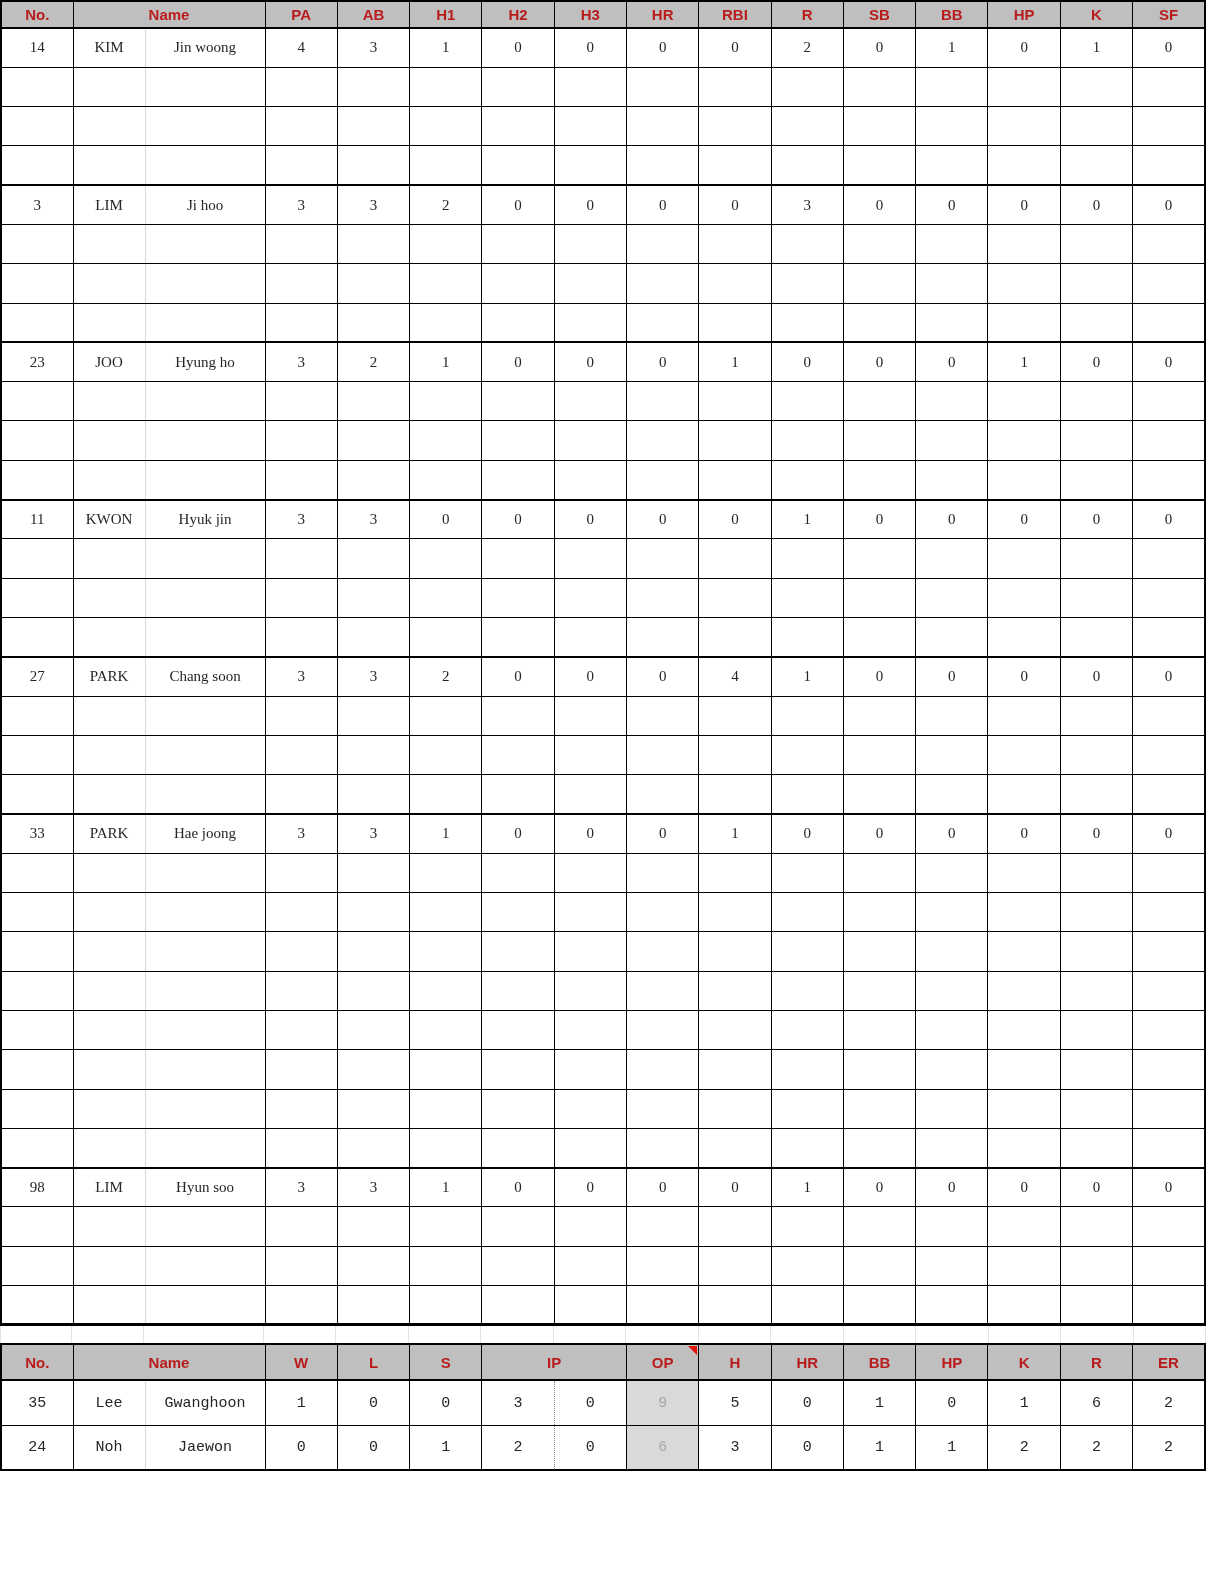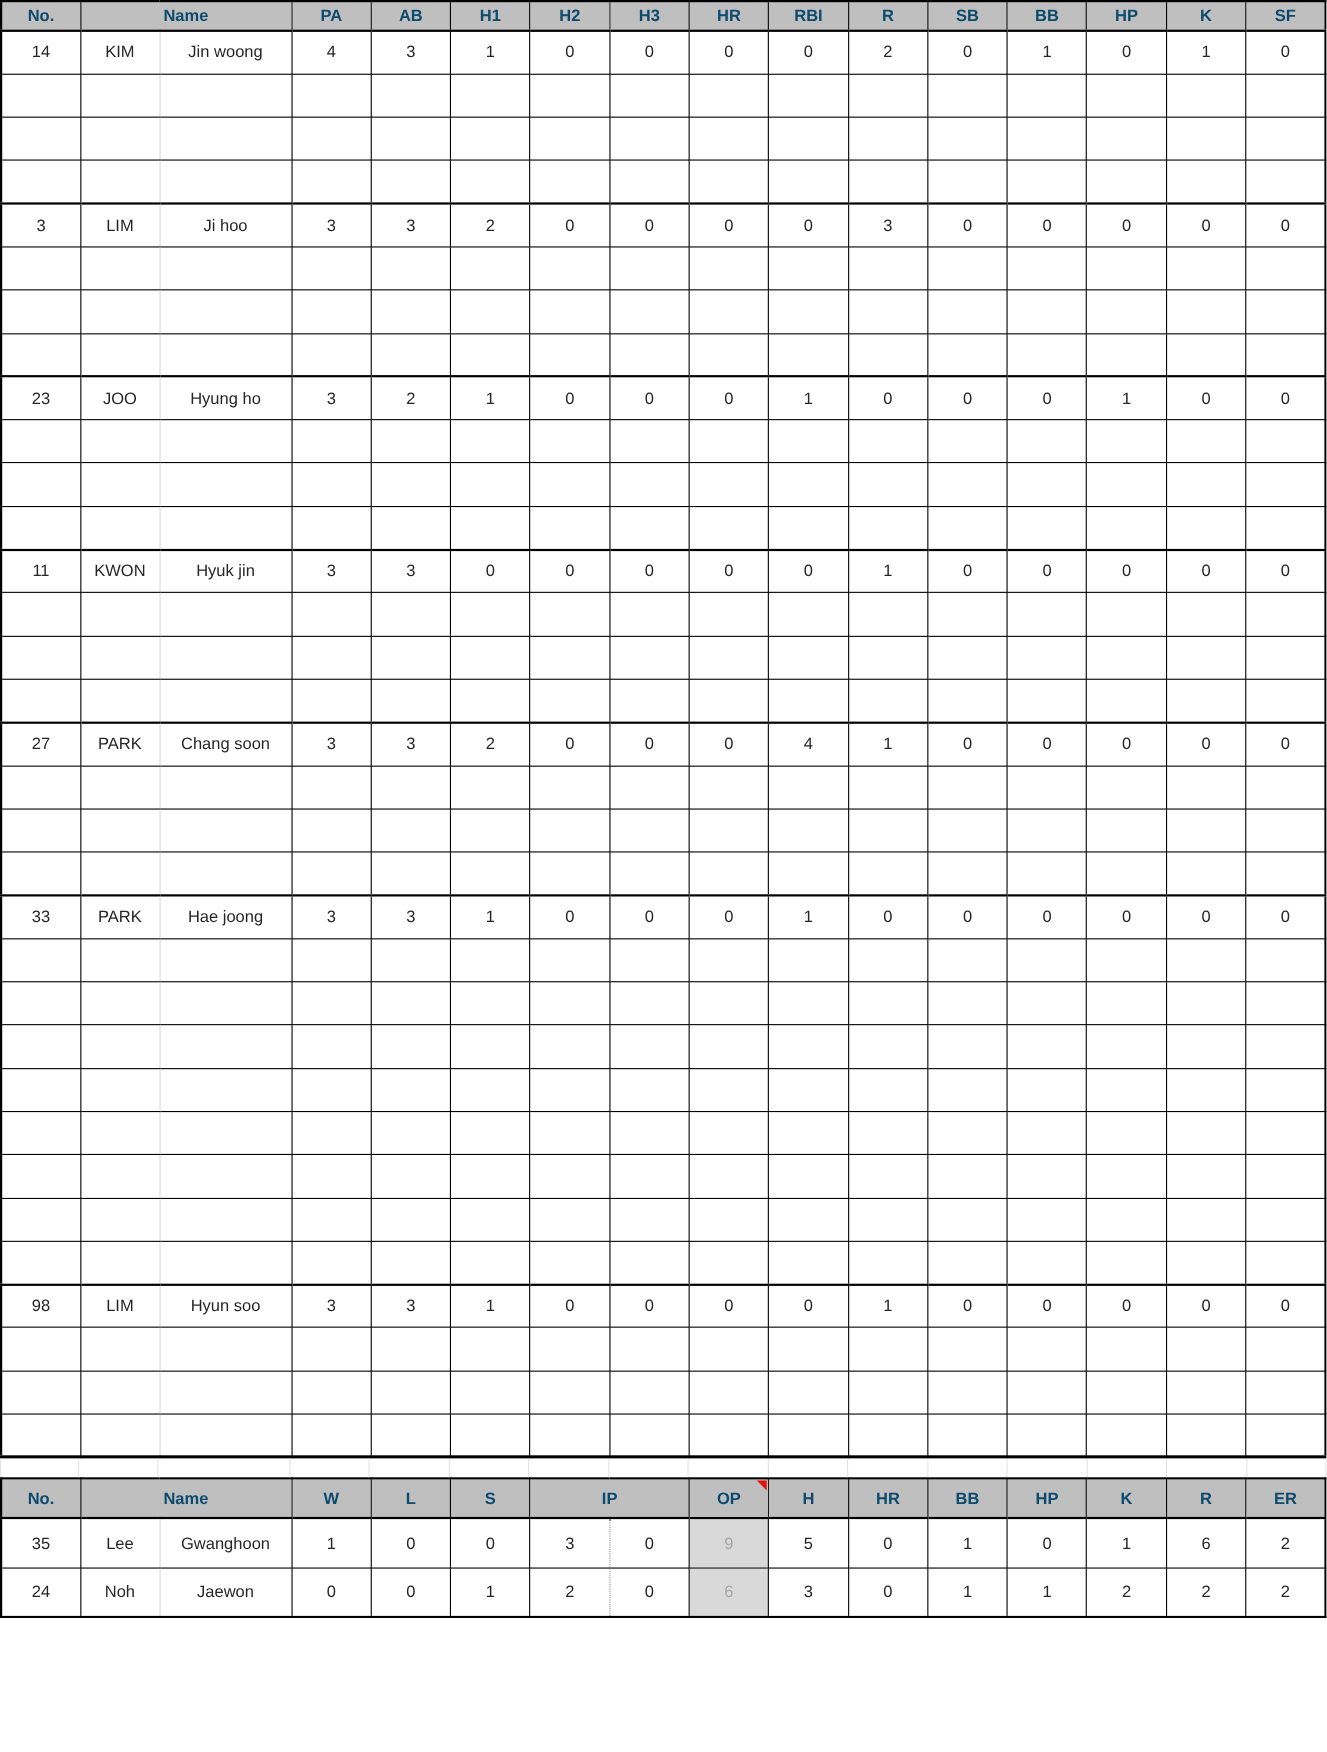--- a/index.html
+++ b/index.html
@@ -28,32 +28,32 @@
     vertical-align: middle;
     font-size: 15px;
     color: #262626;
     padding: 0;
     overflow: hidden;
     white-space: nowrap;
   }
   th {
     background: var(--header-bg);
     font-weight: 700;
-    color: #0c4a6e;
+    color: #b91c1c;
   }
   #batting { border: 2px solid var(--border); border-bottom-width: 3px; }
   #batting thead tr { height: 27px; }
-  #batting tbody tr { height: 39.3px; }
+  #batting tbody tr { height: 39.3px; font-family: Liberation Serif, serif; }
   #batting thead th { border-bottom-width: 2px; }
   tr.block-start td { border-top-width: 2px; }
   td.lastname  { border-right-color: var(--name-divider); }
   td.firstname { border-left-color: var(--name-divider); }
   #pitching { border: 2px solid var(--border); }
   #pitching thead tr { height: 36px; }
-  #pitching tbody tr { height: 45px; }
+  #pitching tbody tr { height: 45px; font-family: Liberation Mono, monospace; }
   #pitching thead th { border-bottom-width: 2px; }
   td.ip1 { border-right: 1px dotted #888888; }
   td.ip2 { border-left: 1px dotted #888888; }
   td.op-cell { background: var(--op-bg); color: var(--op-text); }
   th.op-header { position: relative; }
   .comment-tri {
     position: absolute;
     top: 1px;
     right: 1px;
     width: 0;

